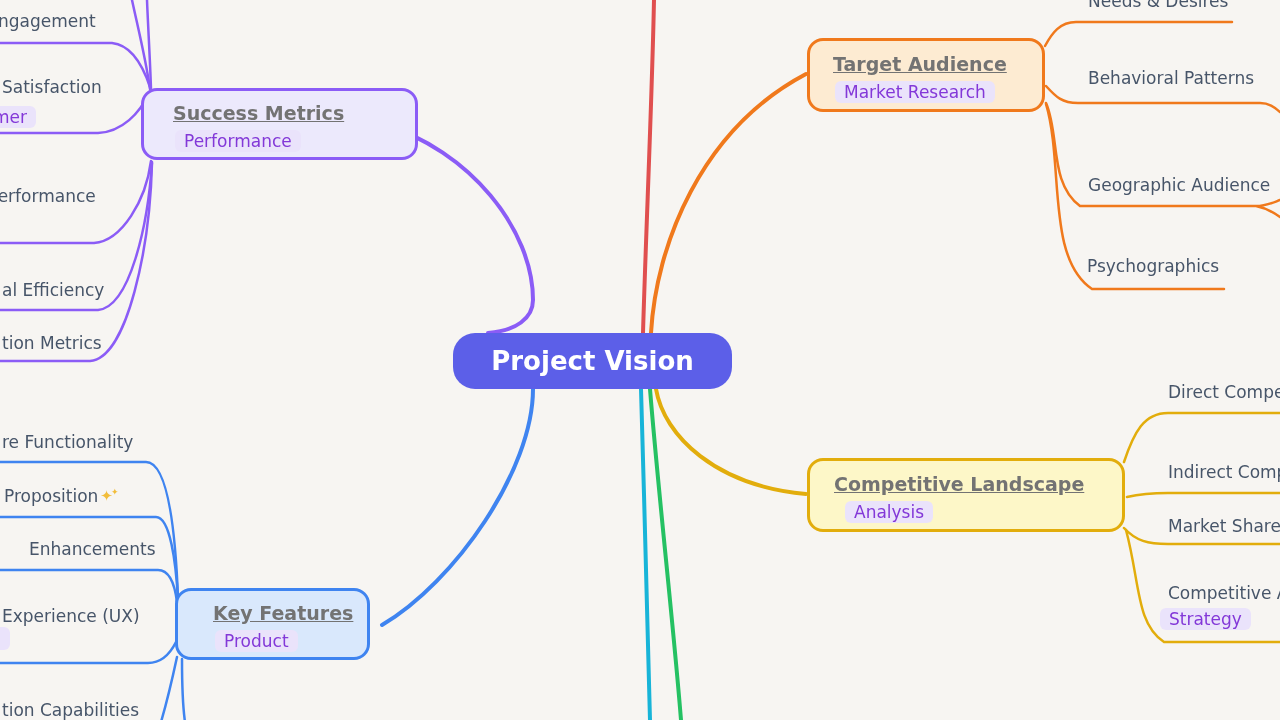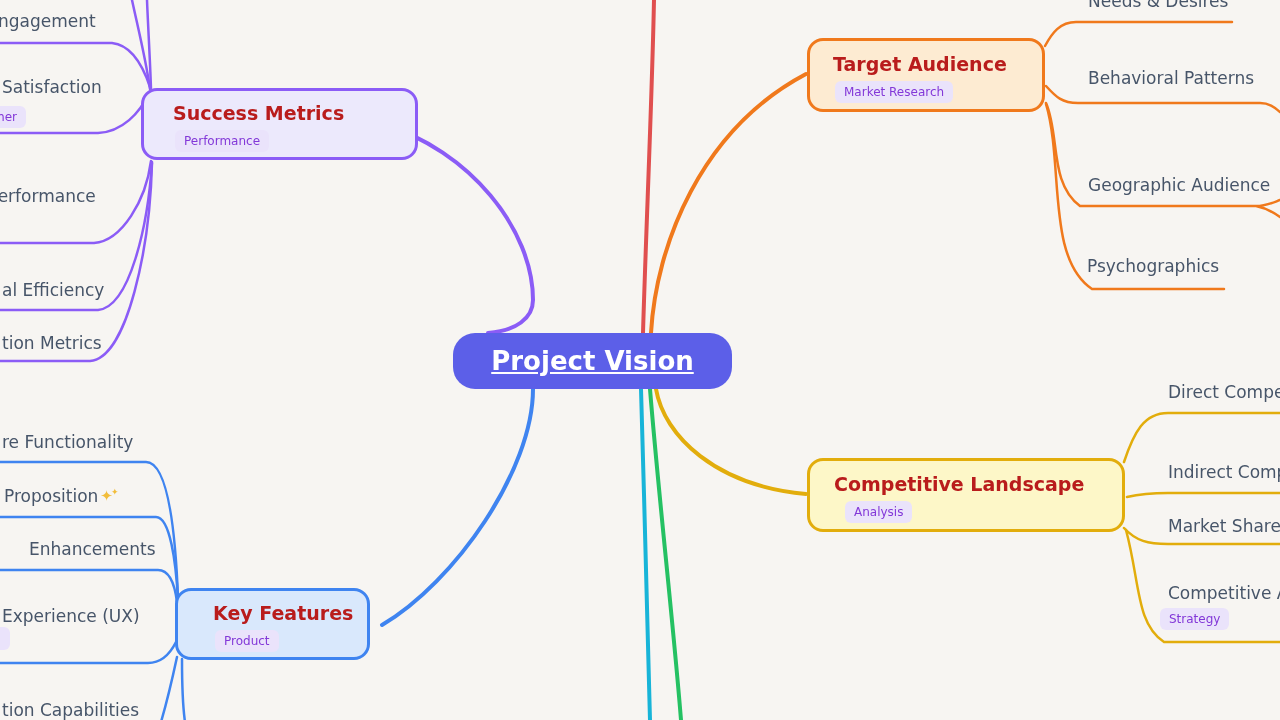--- a/index.html
+++ b/index.html
@@ -23,26 +23,27 @@
   }
   .branch-box{
     position:absolute;
     box-sizing:border-box;
     border:3px solid;
     border-radius:16px;
   }
   .branch-title{
     font-weight:bold;
     font-size:19px;
-    color:#b91c1c;
+    color:#737373;
     white-space:nowrap;
+    text-decoration:underline;
   }
   .tag{
     display:inline-block;
-    font-size:12px;
+    font-size:17px;
     line-height:18px;
     padding:2px 9px;
     border-radius:6px;
     background:#eae3fb;
     color:#8338d8;
     white-space:nowrap;
   }
   .tag-abs{position:absolute;}
   #root-node{
     position:absolute;
@@ -114,21 +115,21 @@
     </g>
 
     <g style="stroke: rgb(226, 173, 12);">
       <path class="child-link" d="M1124,462 C1134,432 1144,413 1168,413 L1284,413"></path>
       <path class="child-link" d="M1127,497 C1140,494 1152,493 1168,493 L1284,493"></path>
       <path class="child-link" d="M1124,528 C1136,541 1148,544 1168,544 L1284,544"></path>
       <path class="child-link" d="M1126,530 C1140,582 1136,624 1164,642 L1284,642"></path>
     </g>
   </svg>
 
-  <div id="root-node" style="background: rgb(92, 95, 232); color: rgb(255, 255, 255); text-decoration: underline;">Project Vision</div>
+  <div id="root-node" style="background: rgb(92, 95, 232); color: rgb(255, 255, 255);">Project Vision</div>
 
   <div class="branch-box" style="left: 141px; top: 88px; width: 277px; height: 72px; padding: 11px 0px 0px 29px; border-color: rgb(139, 92, 246); background: rgb(236, 233, 252);">
     <div class="branch-title">Success Metrics</div>
     <span class="tag" style="margin-left:2px;margin-top:6px;">Performance</span>
   </div>
 
   <div class="branch-box" style="left: 807px; top: 38px; width: 238px; height: 74px; padding: 12px 0px 0px 23px; border-color: rgb(240, 121, 28); background: rgb(253, 235, 210);">
     <div class="branch-title">Target Audience</div>
     <span class="tag" style="margin-left:2px;margin-top:6px;">Market Research</span>
   </div>

